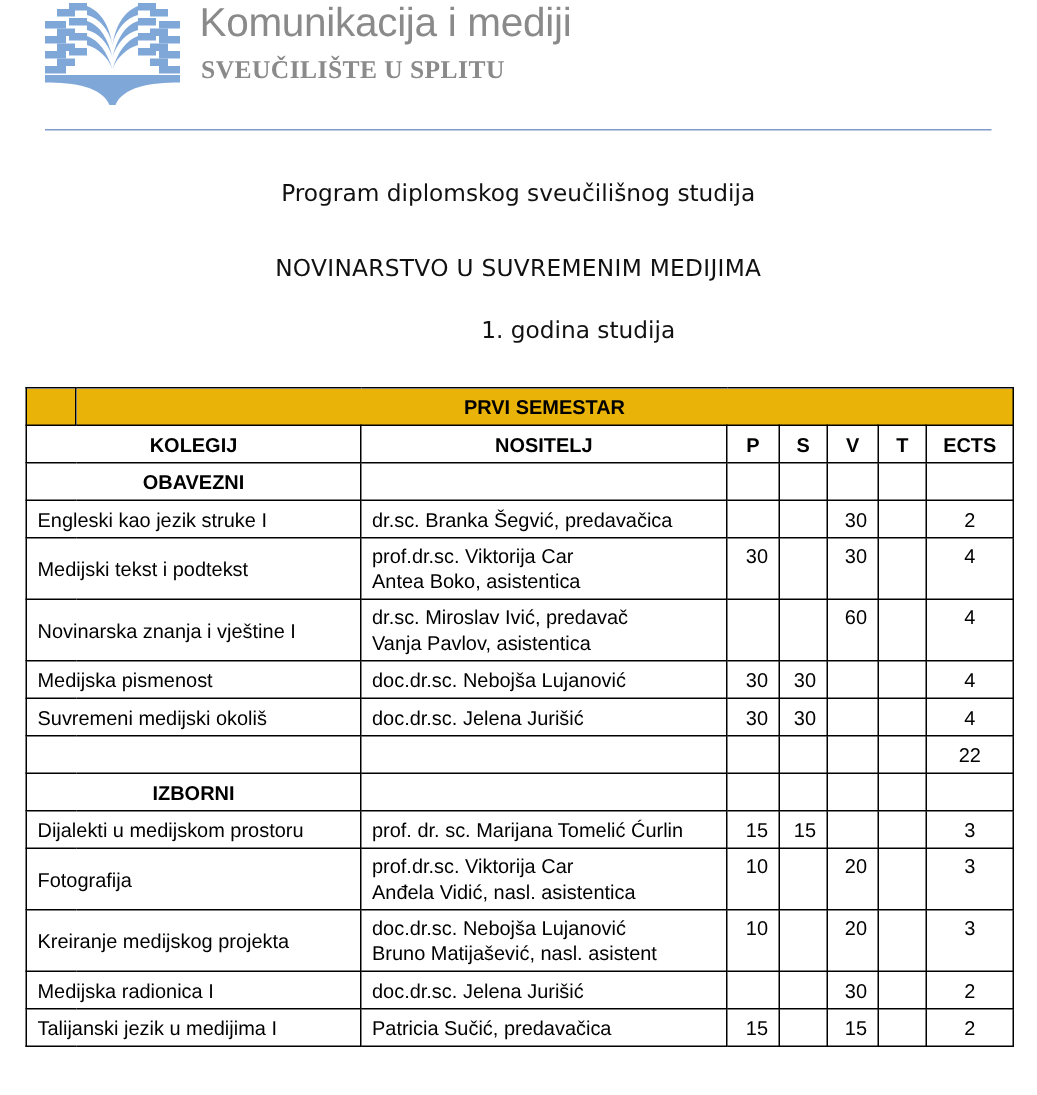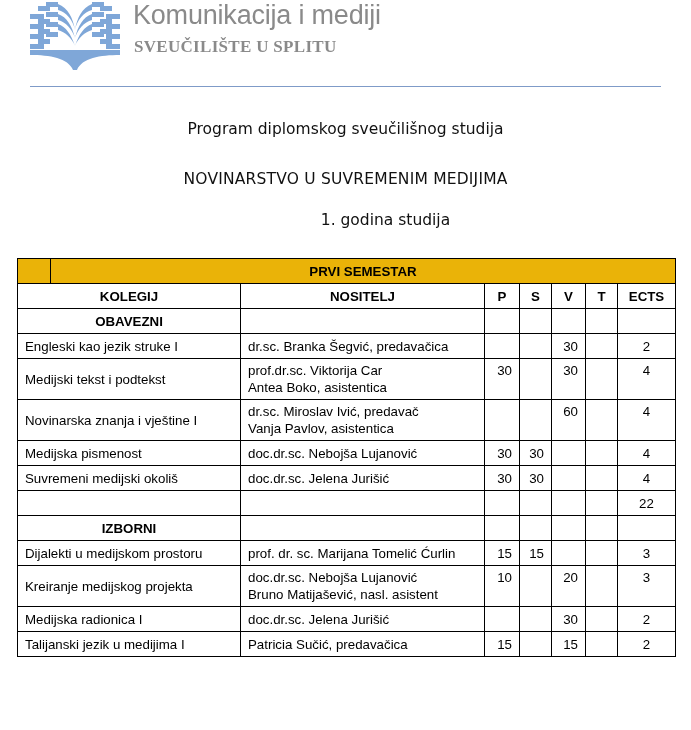--- a/index.html
+++ b/index.html
@@ -195,20 +195,32 @@
         <td>
           <div>prof. dr. sc. Marijana Tomelić Ćurlin</div>
         </td>
         <td class="num">15</td>
         <td class="num">15</td>
         <td class="num"></td>
         <td class="num"></td>
         <td class="ects">3</td>
       </tr>
       <tr class="two">
+        <td colspan="2">Fotografija</td>
+        <td>
+          <div>prof.dr.sc. Viktorija Car</div>
+          <div>Anđela Vidić, nasl. asistentica</div>
+        </td>
+        <td class="num">10</td>
+        <td class="num"></td>
+        <td class="num">20</td>
+        <td class="num"></td>
+        <td class="ects">3</td>
+      </tr>
+      <tr class="two">
         <td colspan="2">Kreiranje medijskog projekta</td>
         <td>
           <div>doc.dr.sc. Nebojša Lujanović</div>
           <div>Bruno Matijašević, nasl. asistent</div>
         </td>
         <td class="num">10</td>
         <td class="num"></td>
         <td class="num">20</td>
         <td class="num"></td>
         <td class="ects">3</td>

